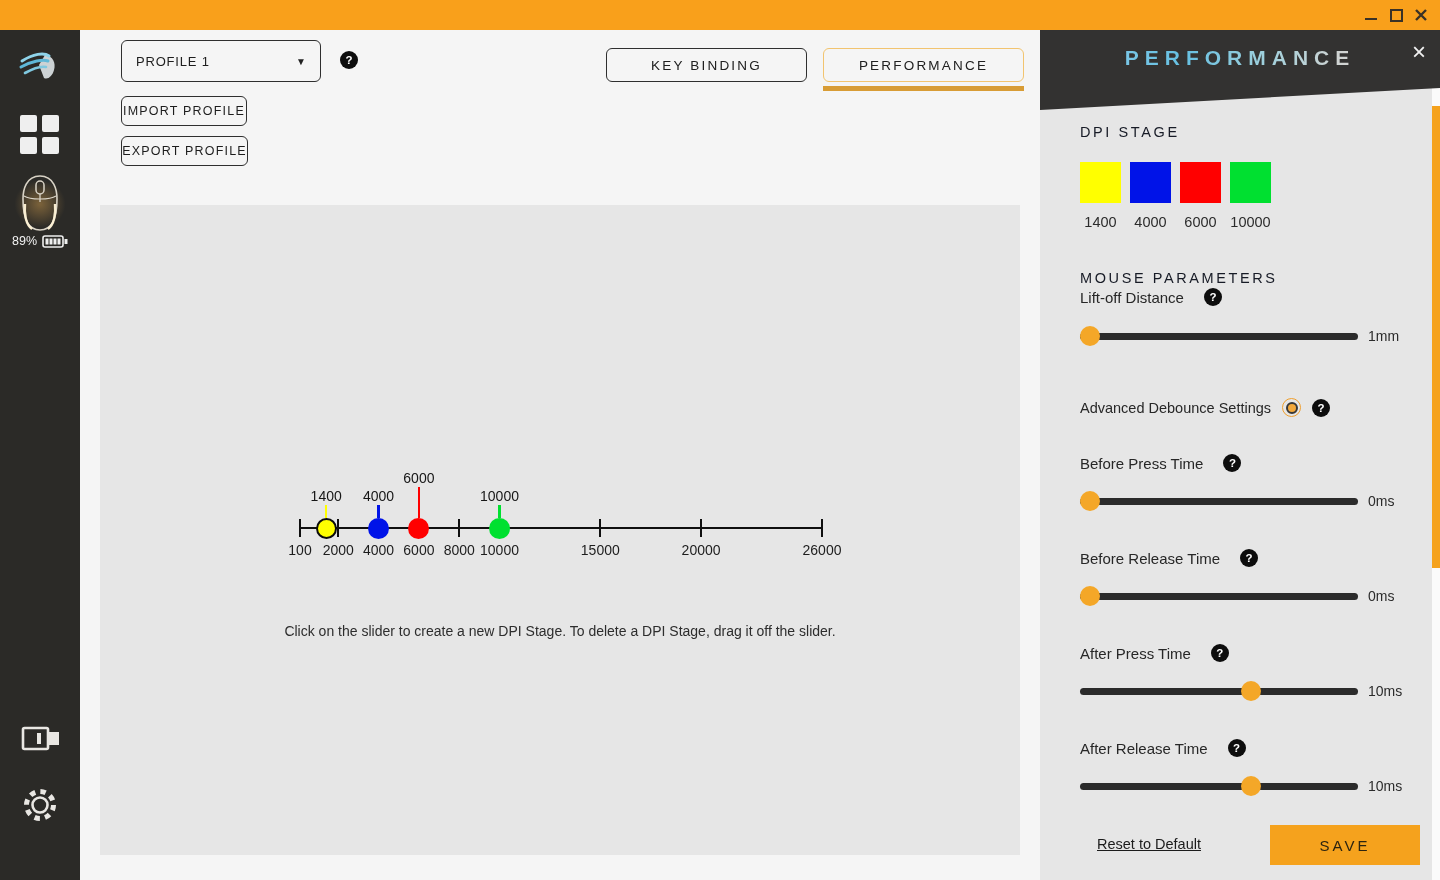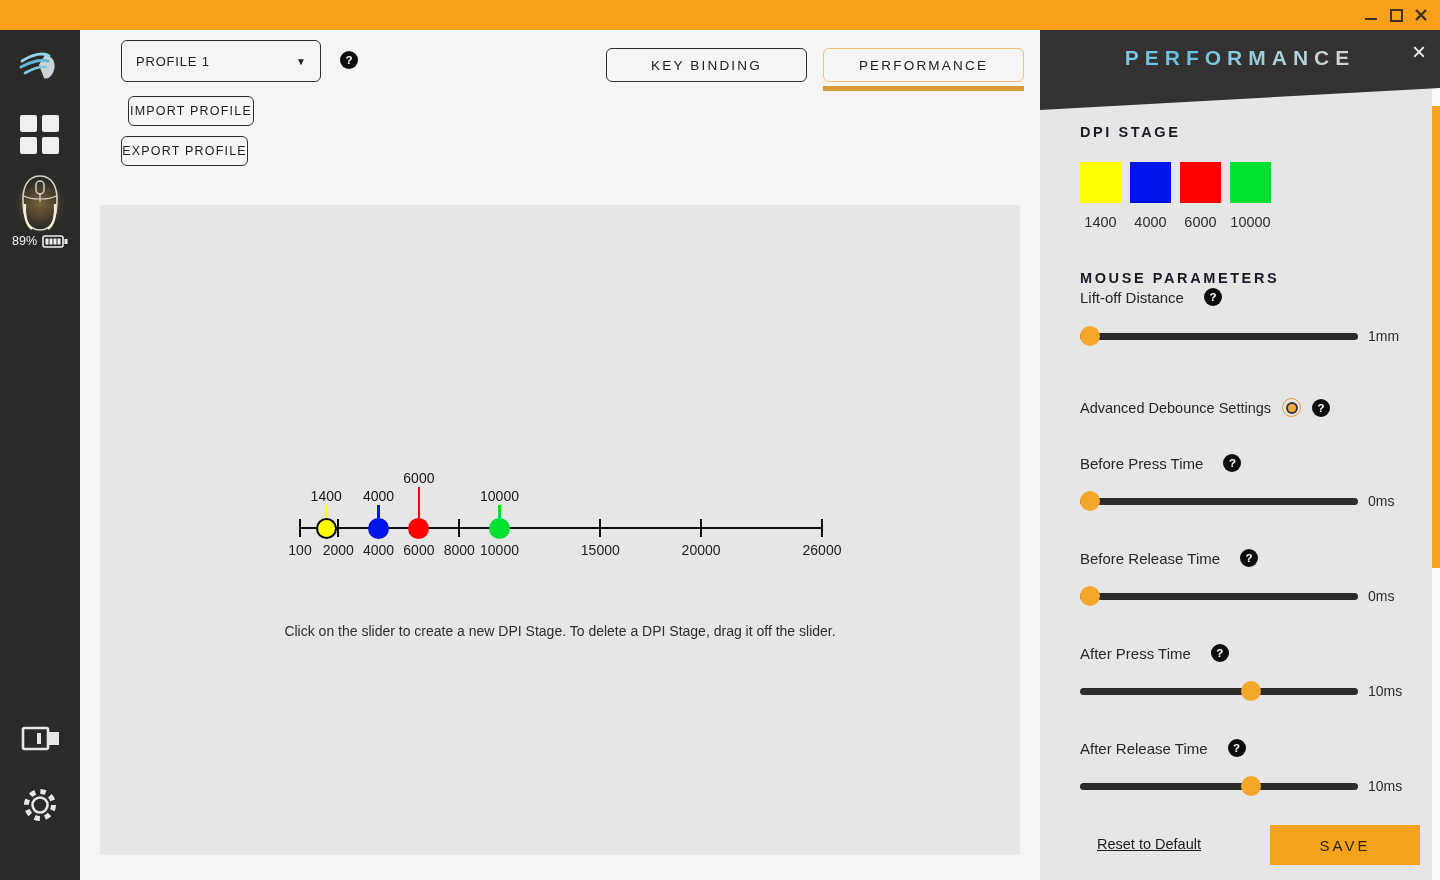--- a/index.html
+++ b/index.html
@@ -26,21 +26,21 @@
   .side-gear{position:absolute;left:20px;top:754px;width:40px;height:42px;cursor:pointer;}
 
   
   .main{position:absolute;left:80px;top:30px;width:960px;height:850px;background:#f5f5f5;}
   .profile-select{position:absolute;left:41px;top:10px;width:200px;height:42px;border:1.5px solid #2f2f2f;border-radius:6px;display:flex;align-items:center;box-sizing:border-box;padding:0 14px;cursor:pointer;background:transparent;}
   .profile-select .pname{font-size:13px;letter-spacing:.8px;color:#1e1e1e;}
   .profile-select .caret{margin-left:auto;font-size:10px;color:#222;}
   .help-dot{display:inline-flex;width:18px;height:18px;border-radius:50%;background:#0d0d0d;color:#fff;font-size:11.5px;font-weight:bold;align-items:center;justify-content:center;cursor:pointer;flex:0 0 auto;}
   .help-profile{position:absolute;left:260px;top:21px;}
   .btn-outline{position:absolute;border:1.4px solid #2f2f2f;border-radius:6px;background:transparent;display:flex;align-items:center;justify-content:center;font-size:12.5px;letter-spacing:1.2px;color:#1d1d1d;cursor:pointer;box-sizing:border-box;}
-  .btn-import{left:48px;top:66px;width:126px;height:30px;}
+  .btn-import{left:41px;top:66px;width:126px;height:30px;}
   .btn-export{left:41px;top:106px;width:127px;height:30px;}
 
   .tab{position:absolute;top:10px;width:201px;height:34px;border-radius:6px;display:flex;align-items:center;justify-content:center;font-size:13.5px;letter-spacing:2.2px;color:#202020;cursor:pointer;box-sizing:border-box;margin-top:8px;}
   .tab-key{left:526px;border:1.5px solid #2f2f2f;}
   .tab-perf{left:743px;border:1.5px solid #f2c46f;}
   .tab-underline{position:absolute;left:743px;top:56px;width:201px;height:5px;background:#d89c35;}
 
   
   .dpi-panel{position:absolute;left:20px;top:175px;width:920px;height:650px;background:#e6e6e6;}
   .instr{position:absolute;left:0;width:920px;text-align:center;font-size:14px;color:#2d2d2d;}
@@ -54,21 +54,21 @@
   .dpi-stage-label{position:absolute;width:80px;text-align:center;font-size:14px;color:#161616;cursor:grab;}
   .dpi-leader{position:absolute;width:2.4px;}
 
   
   .rightpanel{position:absolute;left:1040px;top:30px;width:400px;height:850px;background:#e6e6e6;}
   .scroll-track{position:absolute;right:0;top:0;width:8px;height:850px;background:#fbfbfb;z-index:1;}
   .scroll-thumb{position:absolute;right:0;top:76px;width:8px;height:462px;background:#f5a21d;cursor:grab;}
   .panel-header{position:absolute;left:0;top:0;width:400px;height:80px;background:#333231;z-index:2;clip-path:polygon(0 0,400px 0,400px 58px,0 80px);}
   .panel-title{position:absolute;left:0;top:16px;width:400px;text-align:center;font-size:21px;font-weight:bold;letter-spacing:6px;background:linear-gradient(90deg,#b5c3da 0%,#7ac6e6 20%,#66c0e2 36%,#9fd0dc 56%,#cfd3d2 74%,#ece0d6 100%);-webkit-background-clip:text;background-clip:text;color:transparent;}
   .panel-close{position:absolute;right:14px;top:10px;font-size:24px;color:#f1f1f1;cursor:pointer;line-height:1;font-weight:400;}
-  .p-heading{position:absolute;left:40px;font-size:14.5px;font-weight:bold;letter-spacing:2.6px;color:#171b26;}
+  .p-heading{position:absolute;left:40px;font-size:14.5px;font-weight:normal;letter-spacing:2.6px;color:#171b26;}
   .swatch-row{position:absolute;left:40px;top:132px;display:flex;gap:9px;}
   .swatch{width:41px;height:41px;cursor:pointer;}
   .swatch-num-row{position:absolute;left:40px;top:184px;display:flex;gap:9px;}
   .swatch-num{width:41px;text-align:center;font-size:14.5px;color:#2c2c2c;}
   .p-label-row{position:absolute;left:40px;display:flex;align-items:center;gap:20px;}
   .p-label{font-size:15px;color:#272727;}
   .pslider{position:absolute;left:40px;width:278px;height:20px;cursor:pointer;}
   .ptrack{position:absolute;left:0;top:6.5px;width:278px;height:7px;border-radius:4px;background:#2b2b2b;}
   .phandle{position:absolute;top:0;width:20px;height:20px;border-radius:50%;background:#f4a728;cursor:grab;}
   .pvalue{position:absolute;left:328px;font-size:14px;color:#2b2b2b;}

